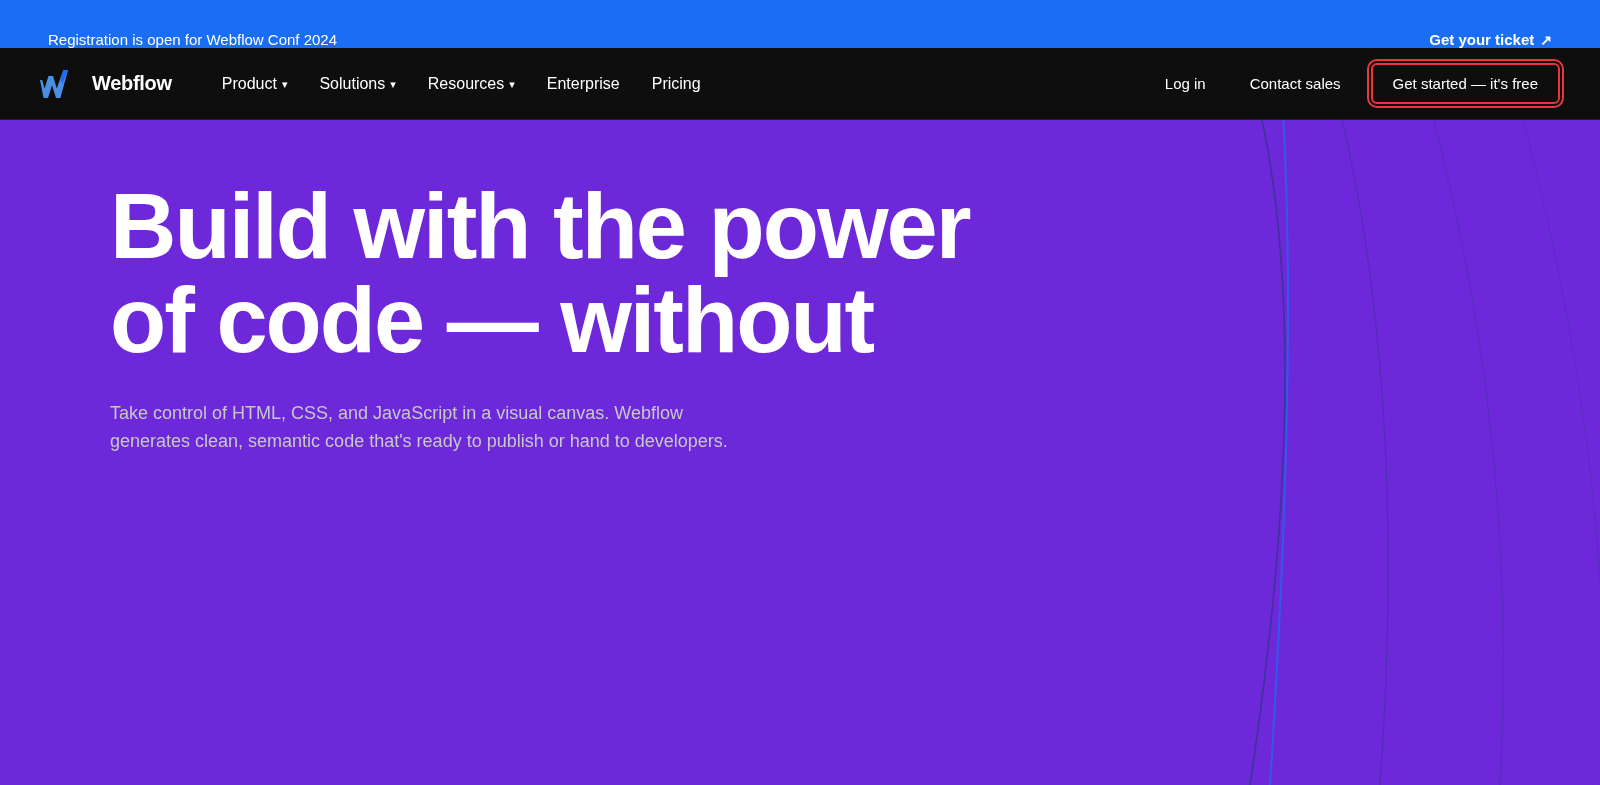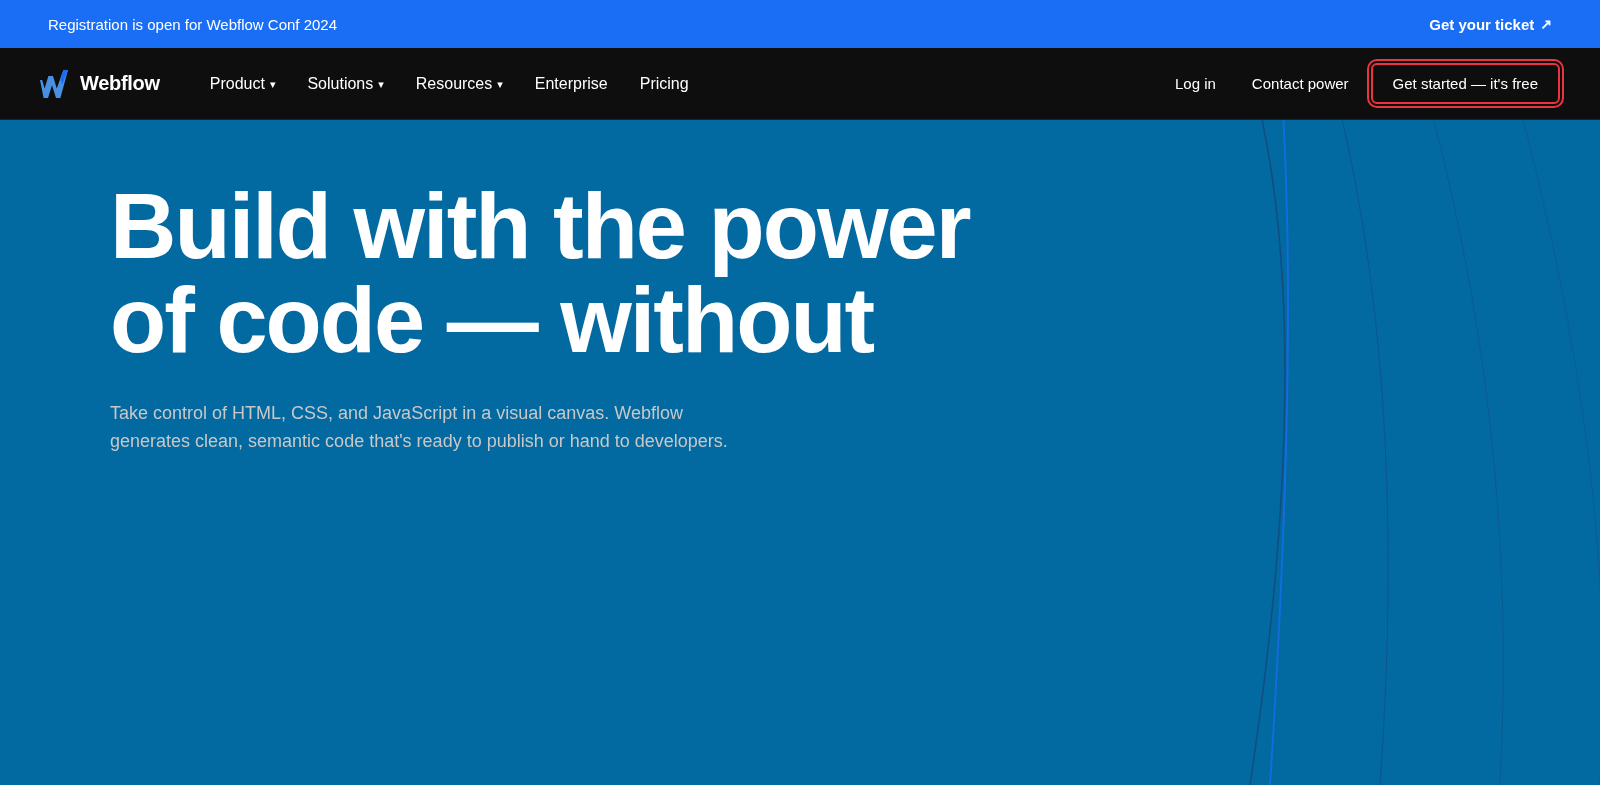--- a/index.html
+++ b/index.html
@@ -3,21 +3,21 @@
   <meta charset="utf-8">
   <style>
     * { margin: 0; padding: 0; box-sizing: border-box; }
     body { width: 1600px; height: 785px; overflow: hidden; font-family: -apple-system, BlinkMacSystemFont, 'Segoe UI', sans-serif; }
 
     
     .announcement-bar {
       background-color: #1a6ef5;
       height: 48px;
       display: flex;
-      align-items: center;
+      align-items: flex-end;
       justify-content: space-between;
       padding: 0 48px;
     }
     .announcement-bar .ann-text {
       color: #fff;
       font-size: 15px;
       font-weight: 400;
     }
     .announcement-bar .ann-link {
       color: #fff;
@@ -37,21 +37,21 @@
       background-color: #0e0e0e;
       height: 72px;
       display: flex;
       align-items: center;
       padding: 0 40px;
       border-bottom: 1px solid #222;
     }
     .nav-logo {
       display: flex;
       align-items: center;
-      gap: 8px;
+      gap: 20px;
       margin-right: 36px;
       cursor: pointer;
     }
     .nav-logo .logo-icon {
       width: 32px;
       height: 28px;
     }
     .nav-logo .logo-text {
       color: #fff;
       font-size: 20px;
@@ -75,21 +75,21 @@
       gap: 5px;
       white-space: nowrap;
     }
     .nav-item .chevron {
       font-size: 11px;
       margin-top: 1px;
     }
     .nav-right {
       display: flex;
       align-items: center;
-      gap: 8px;
+      gap: 16px;
       margin-left: auto;
     }
     .nav-login, .nav-contact {
       color: #fff;
       font-size: 15px;
       font-weight: 500;
       padding: 8px 14px;
       cursor: pointer;
       white-space: nowrap;
     }
@@ -102,21 +102,21 @@
       border: 2.5px solid #e8363e;
       border-radius: 6px;
       cursor: pointer;
       white-space: nowrap;
       outline: 2px solid #e8363e;
       outline-offset: 2px;
     }
 
     
     .hero {
-      background-color: #0369a1;
+      background-color: #6d28d9;
       height: calc(785px - 48px - 72px);
       position: relative;
       overflow: hidden;
       padding: 60px 16px 0 110px;
     }
 
     
     .decorative-lines {
       position: absolute;
       right: 0;
@@ -202,21 +202,21 @@
     <div class="nav-item">
       <span>Pricing</span>
     </div>
   </div>
 
   <div class="nav-right">
     <div class="nav-login">
       <span>Log in</span>
     </div>
     <div class="nav-contact">
-      <span>Contact power</span>
+      <span>Contact sales</span>
     </div>
     <button class="nav-cta">
       <span>Get started — it's free</span>
     </button>
   </div>
 </nav>
 
 <section class="hero">
 
   <svg class="decorative-lines" viewBox="0 0 700 665" fill="none" xmlns="http://www.w3.org/2000/svg" preserveAspectRatio="none">

